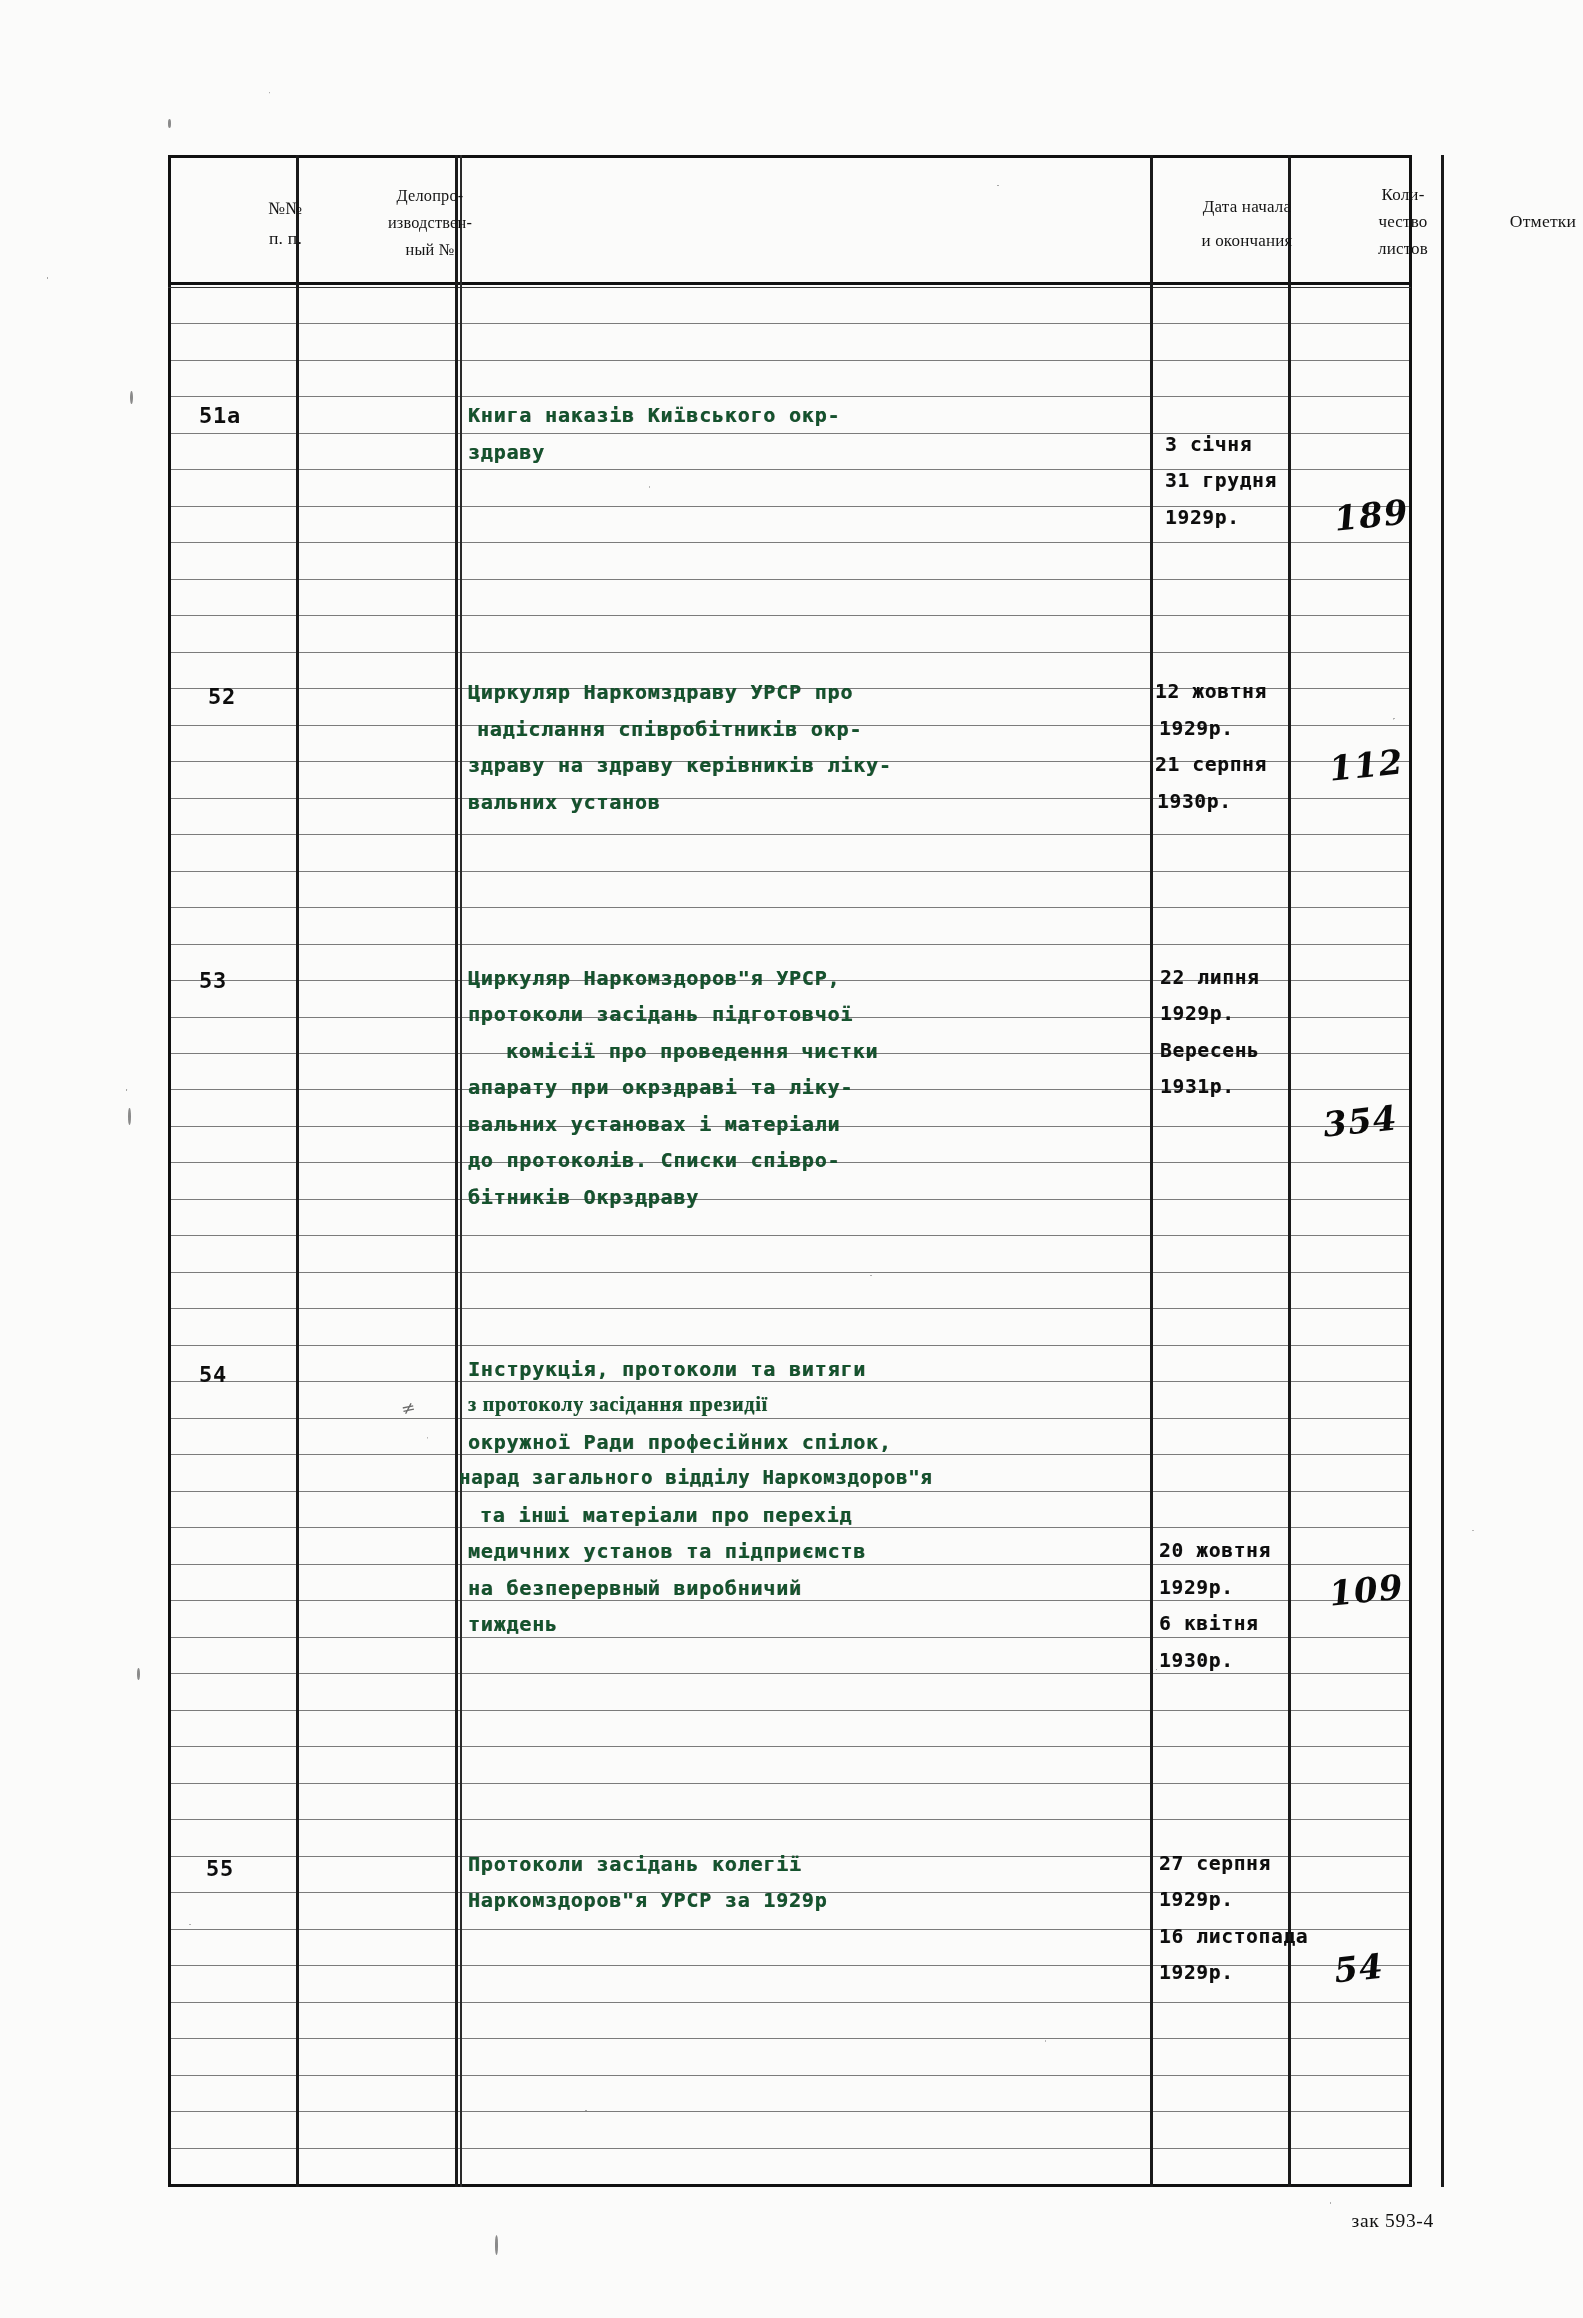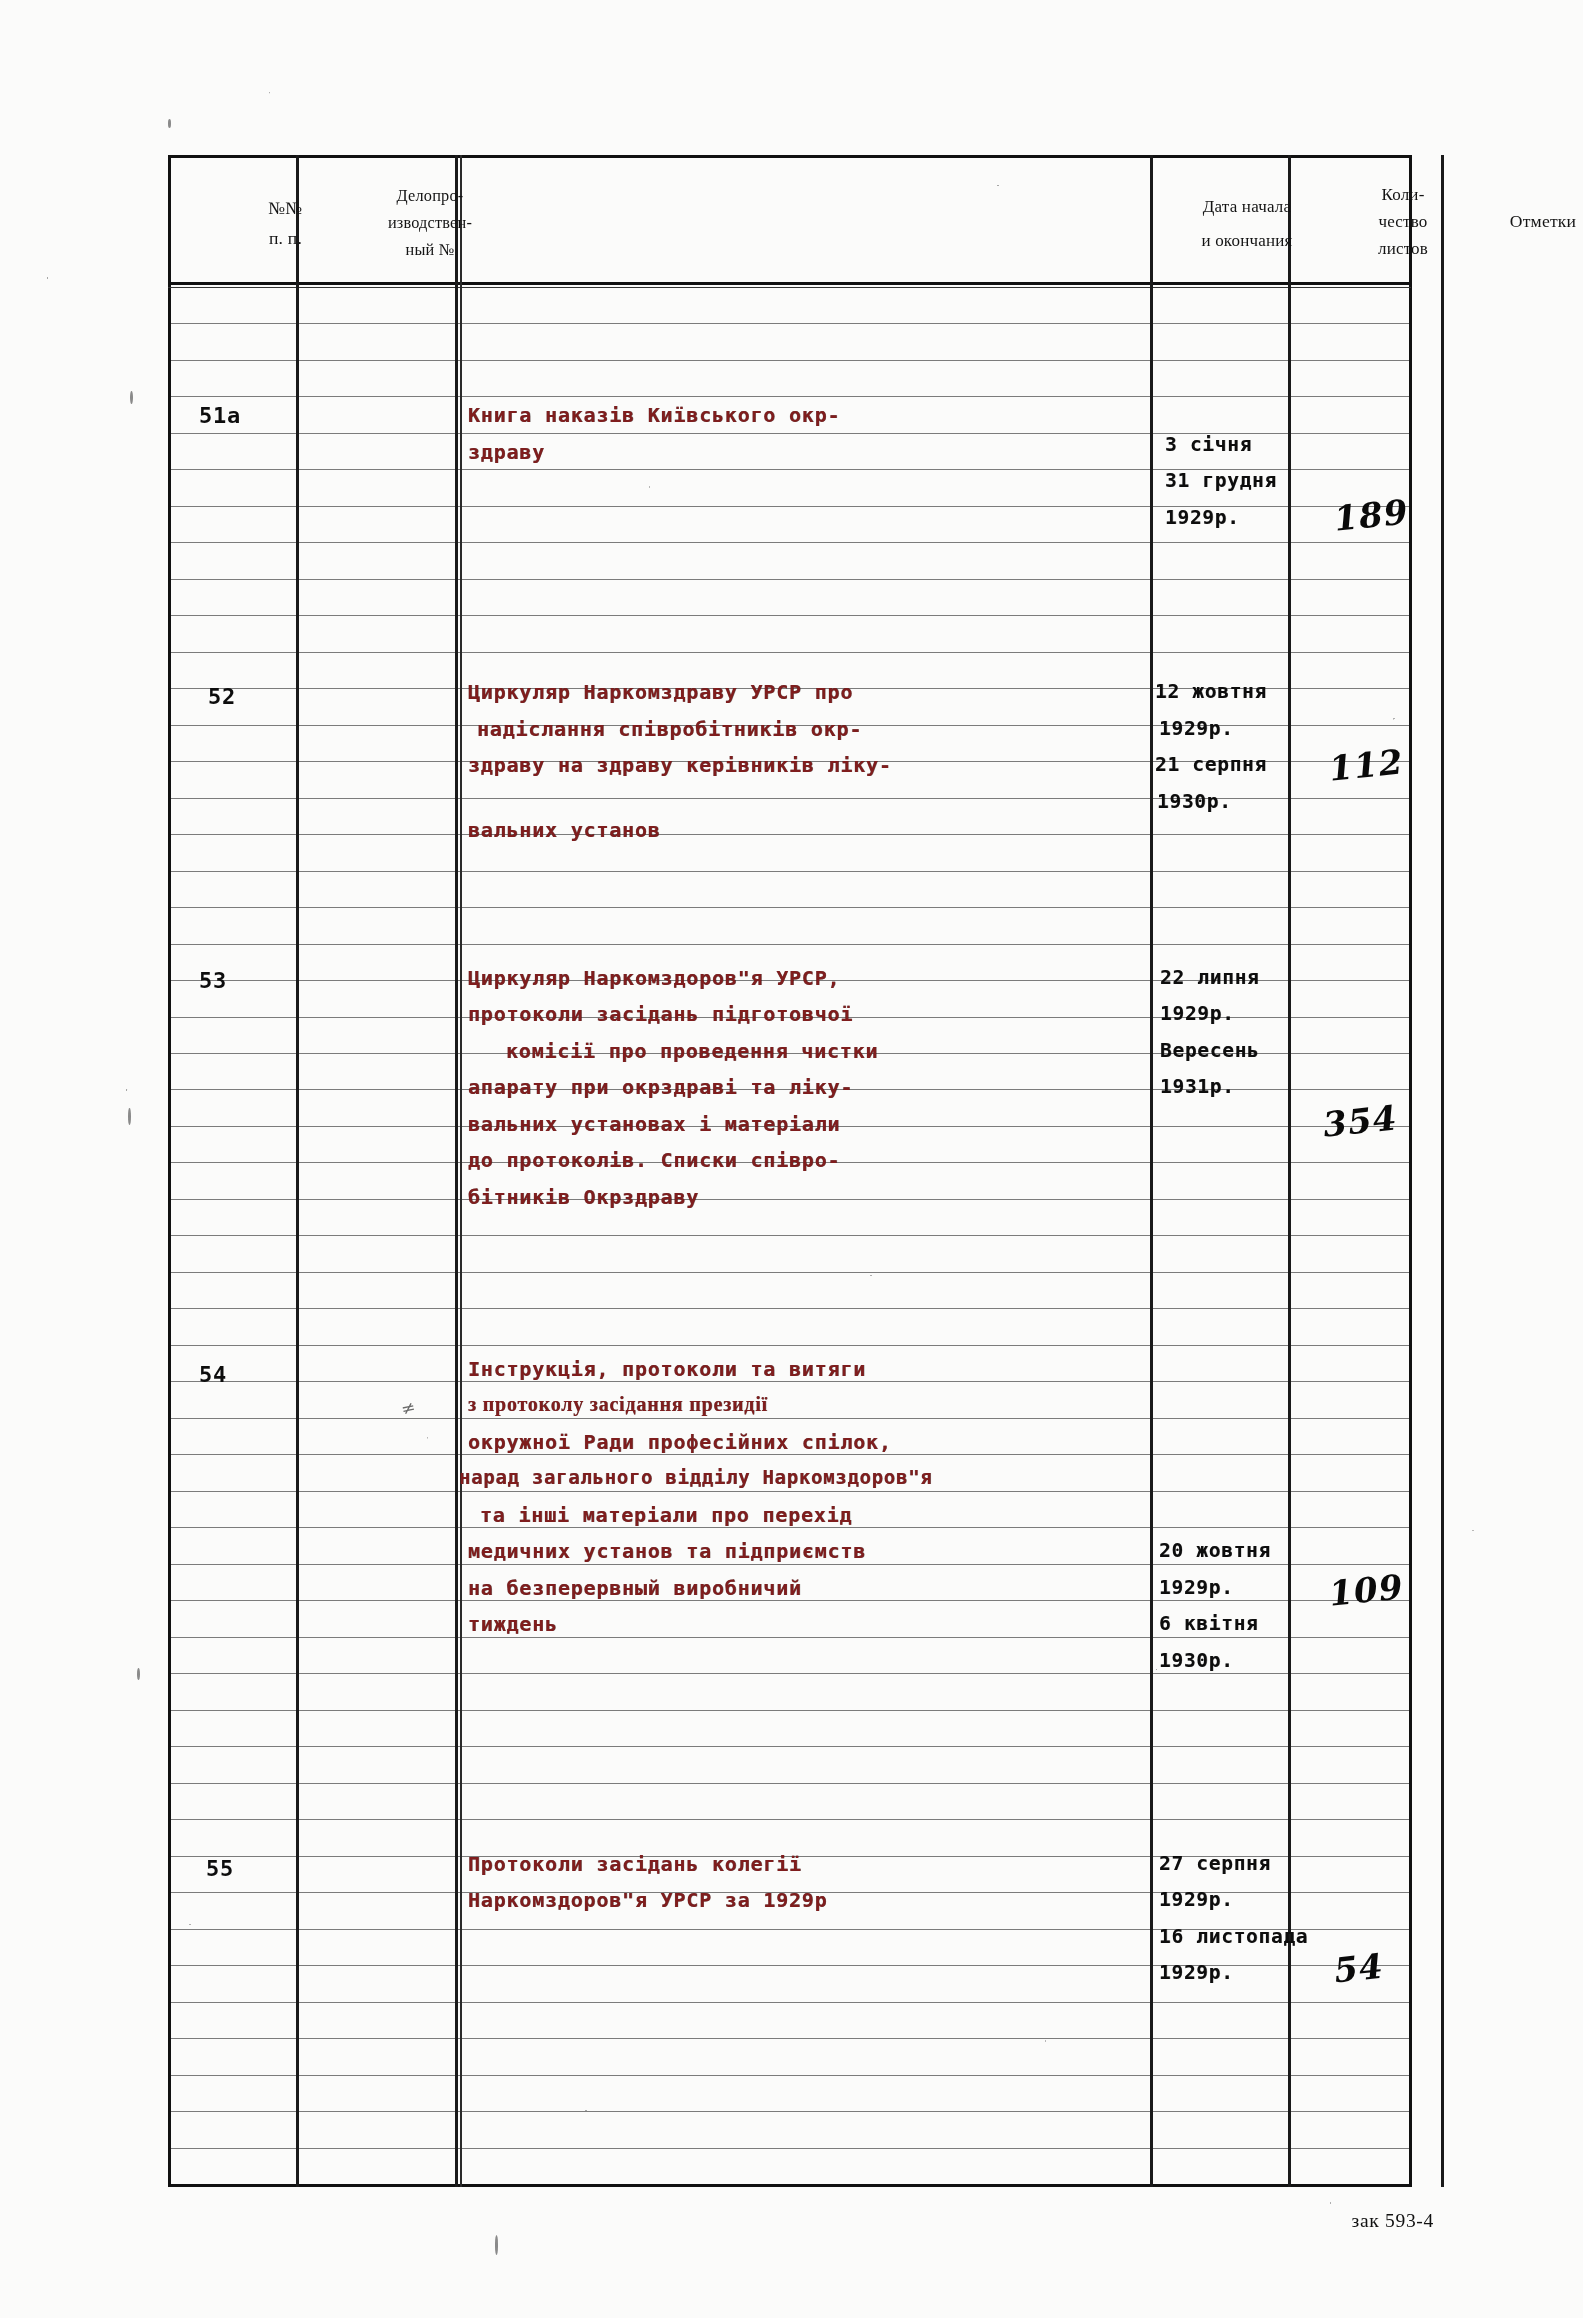--- a/index.html
+++ b/index.html
@@ -103,21 +103,21 @@
   #hdr-office  { left: 184px; top: 27px;  width: 156px; font-size: 16.3px; line-height: 27px; }
   #hdr-title   { left: 365px; top: 52px;  width: 652px; font-size: 17px; }
   #hdr-dates   { left: 991px;top: 35px;  width: 176px; font-size: 17px; line-height: 34px;}
   #hdr-sheets  { left: 1173px;top: 26px;  width: 124px; font-size: 17px; line-height: 27px;}
   #hdr-notes   { left: 1310px;top: 51px;  width: 130px; font-size: 17.6px; }
 
   
   
   .tw {
     position: absolute;
-    color: #7f1d1d;
+    color: #14532d;
     font-family: "DejaVu Sans Mono", monospace;
     font-size: 20px;
     font-weight: 700;
     letter-spacing: 0.8px;
     white-space: nowrap;
     text-shadow: 0.4px 0 0 rgba(0,0,0,.45), -0.3px 0.3px 0 rgba(0,0,0,.25);
   }
   .tw.small { font-size: 19px; letter-spacing: 0.7px; }
 
   .rownum {
@@ -292,21 +292,21 @@
     <div class="tw" style="left:300px; top:285px;">здраву</div>
     <div class="datecell" style="left:997px; top:278px;">3 січня</div>
     <div class="datecell" style="left:997px; top:314px;">31 грудня</div>
     <div class="datecell" style="left:997px; top:351px;">1929р.</div>
     <div class="hand" style="left:1166px; top:340px;">189</div>
 
     <div class="rownum" style="left:40px; top:529px;">52</div>
     <div class="tw" style="left:300px; top:525px;">Циркуляр Наркомздраву УРСР про</div>
     <div class="tw" style="left:309px; top:562px;">надіслання співробітників окр-</div>
     <div class="tw" style="left:300px; top:598px;">здраву на здраву керівників лiку-</div>
-    <div class="tw" style="left:300px; top:635px;margin-top:28px;">вальних установ</div>
+    <div class="tw" style="left:300px; top:635px;">вальних установ</div>
     <div class="datecell" style="left:987px; top:525px;">12 жовтня</div>
     <div class="datecell" style="left:991px; top:562px;">1929р.</div>
     <div class="datecell" style="left:987px; top:598px;">21 серпня</div>
     <div class="datecell" style="left:989px; top:635px;">1930р.</div>
     <div class="hand" style="left:1161px; top:590px;">112</div>
 
     <div class="rownum" style="left:31px; top:813px;">53</div>
     <div class="tw" style="left:300px; top:811px;">Циркуляр Наркомздоров"я УРСР,</div>
     <div class="tw" style="left:300px; top:847px;">протоколи засідань підготовчої</div>
     <div class="tw" style="left:300px; top:884px;margin-left:38px;">комісії про проведення чистки</div>

